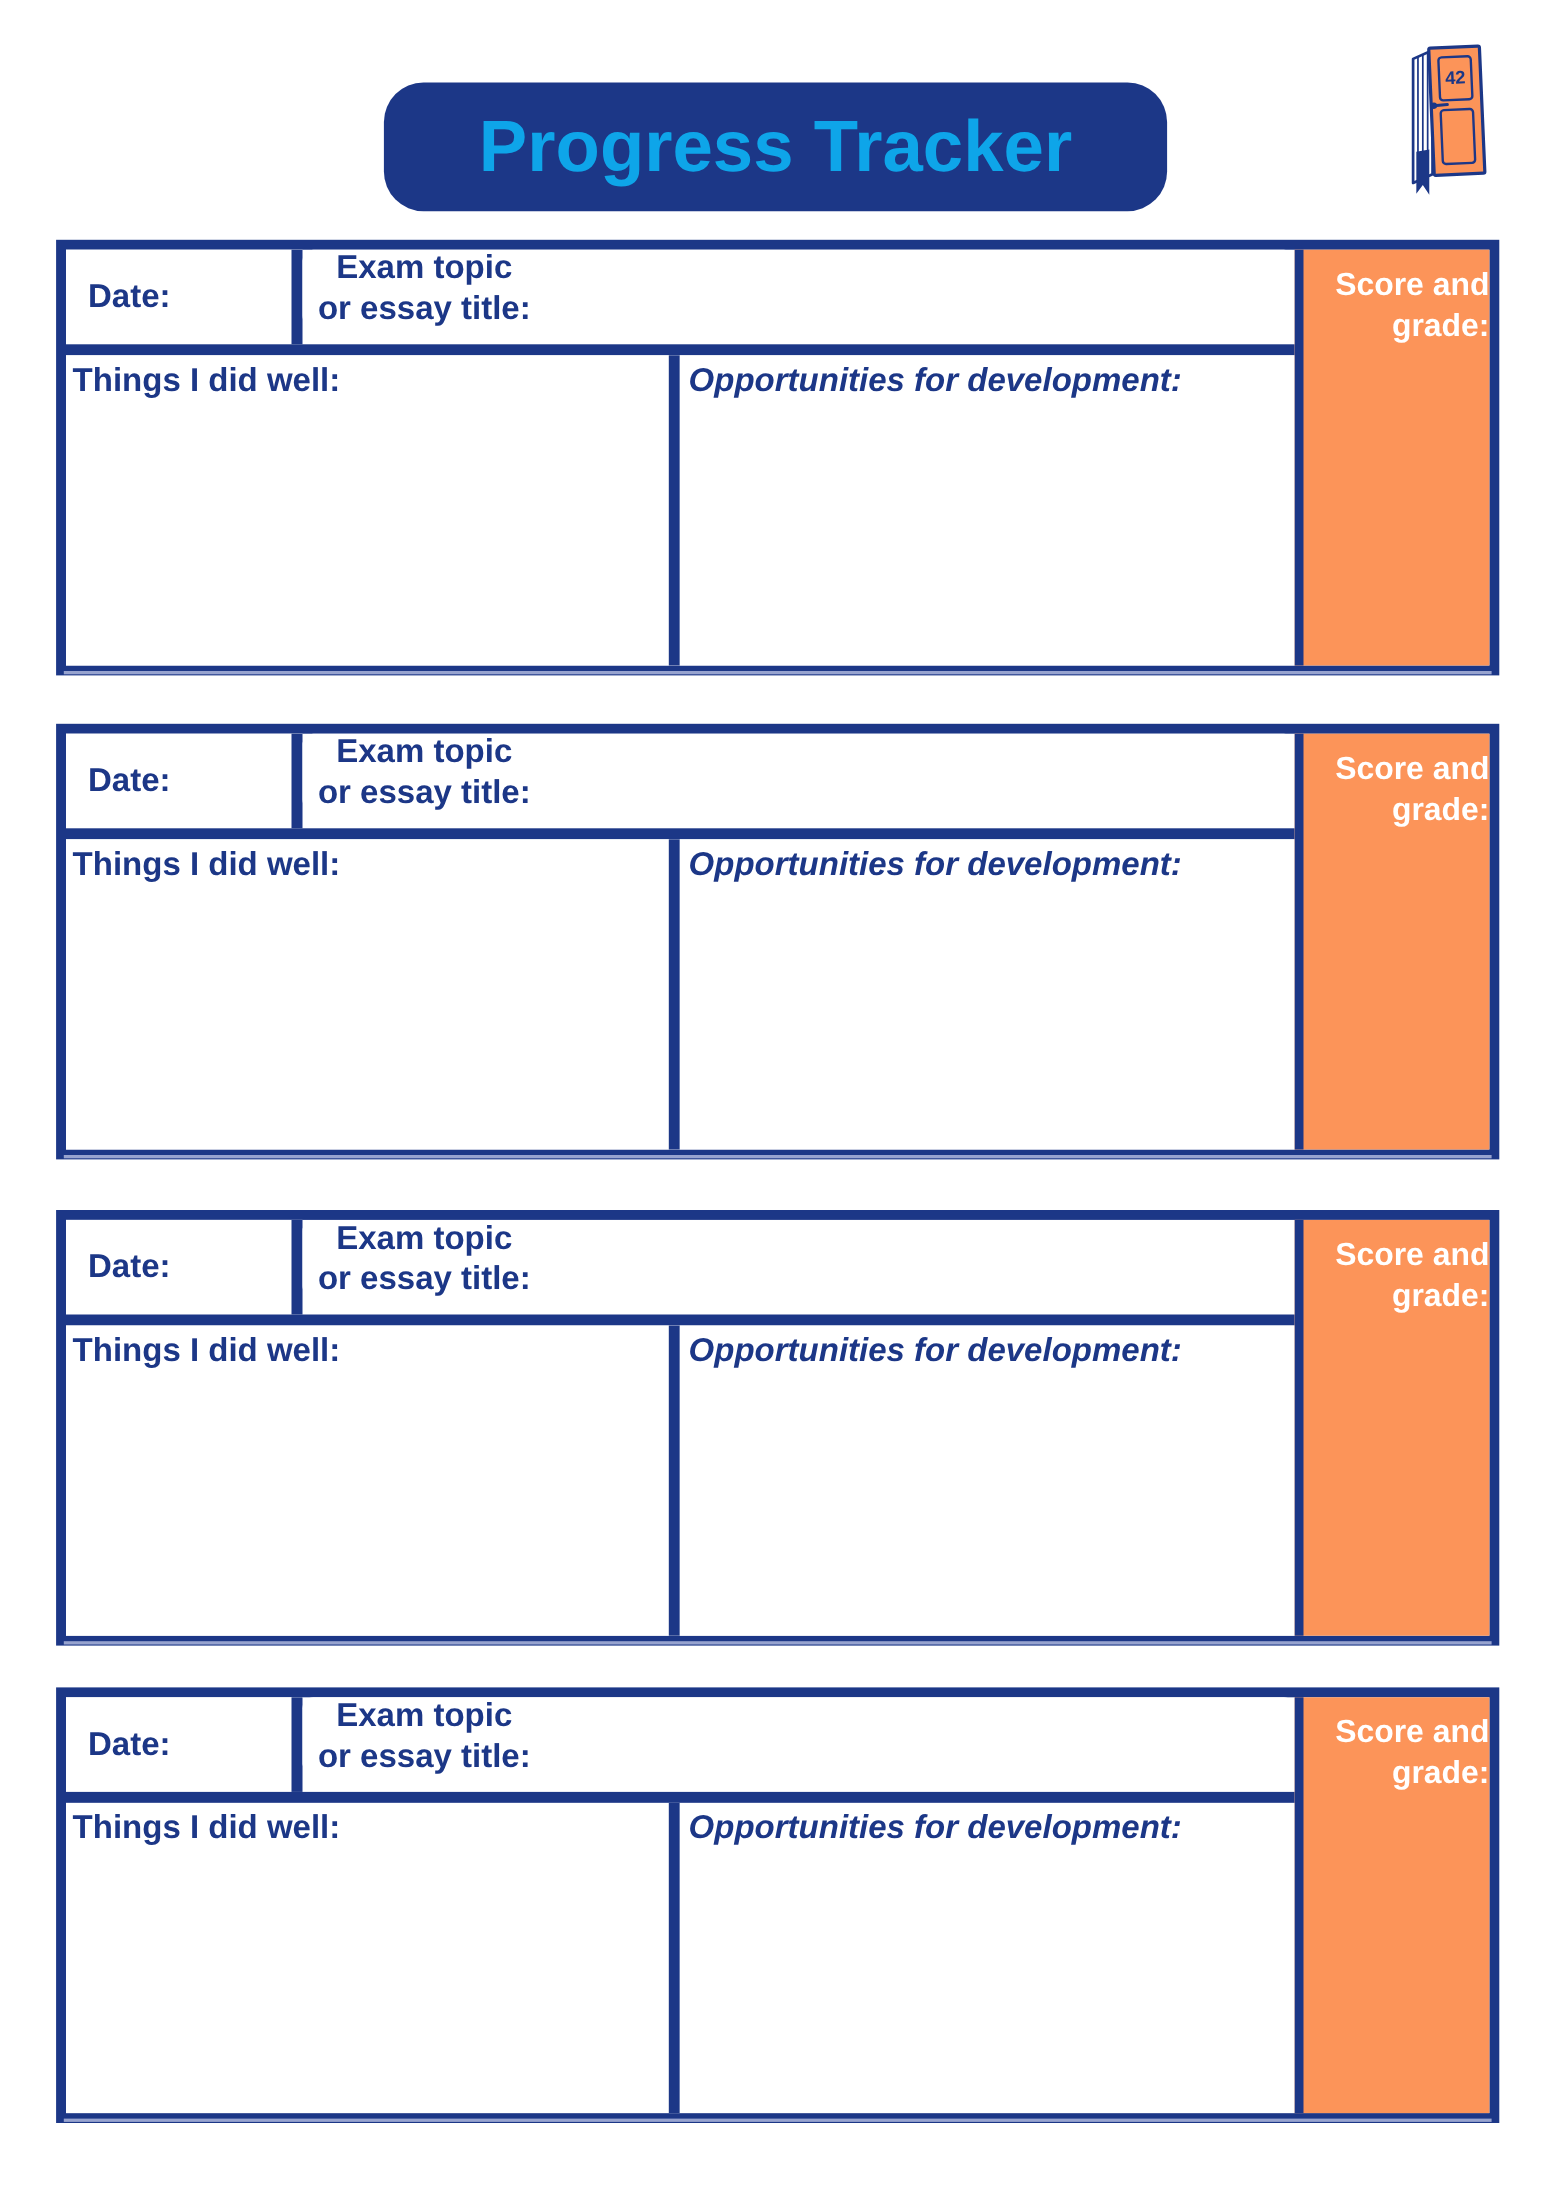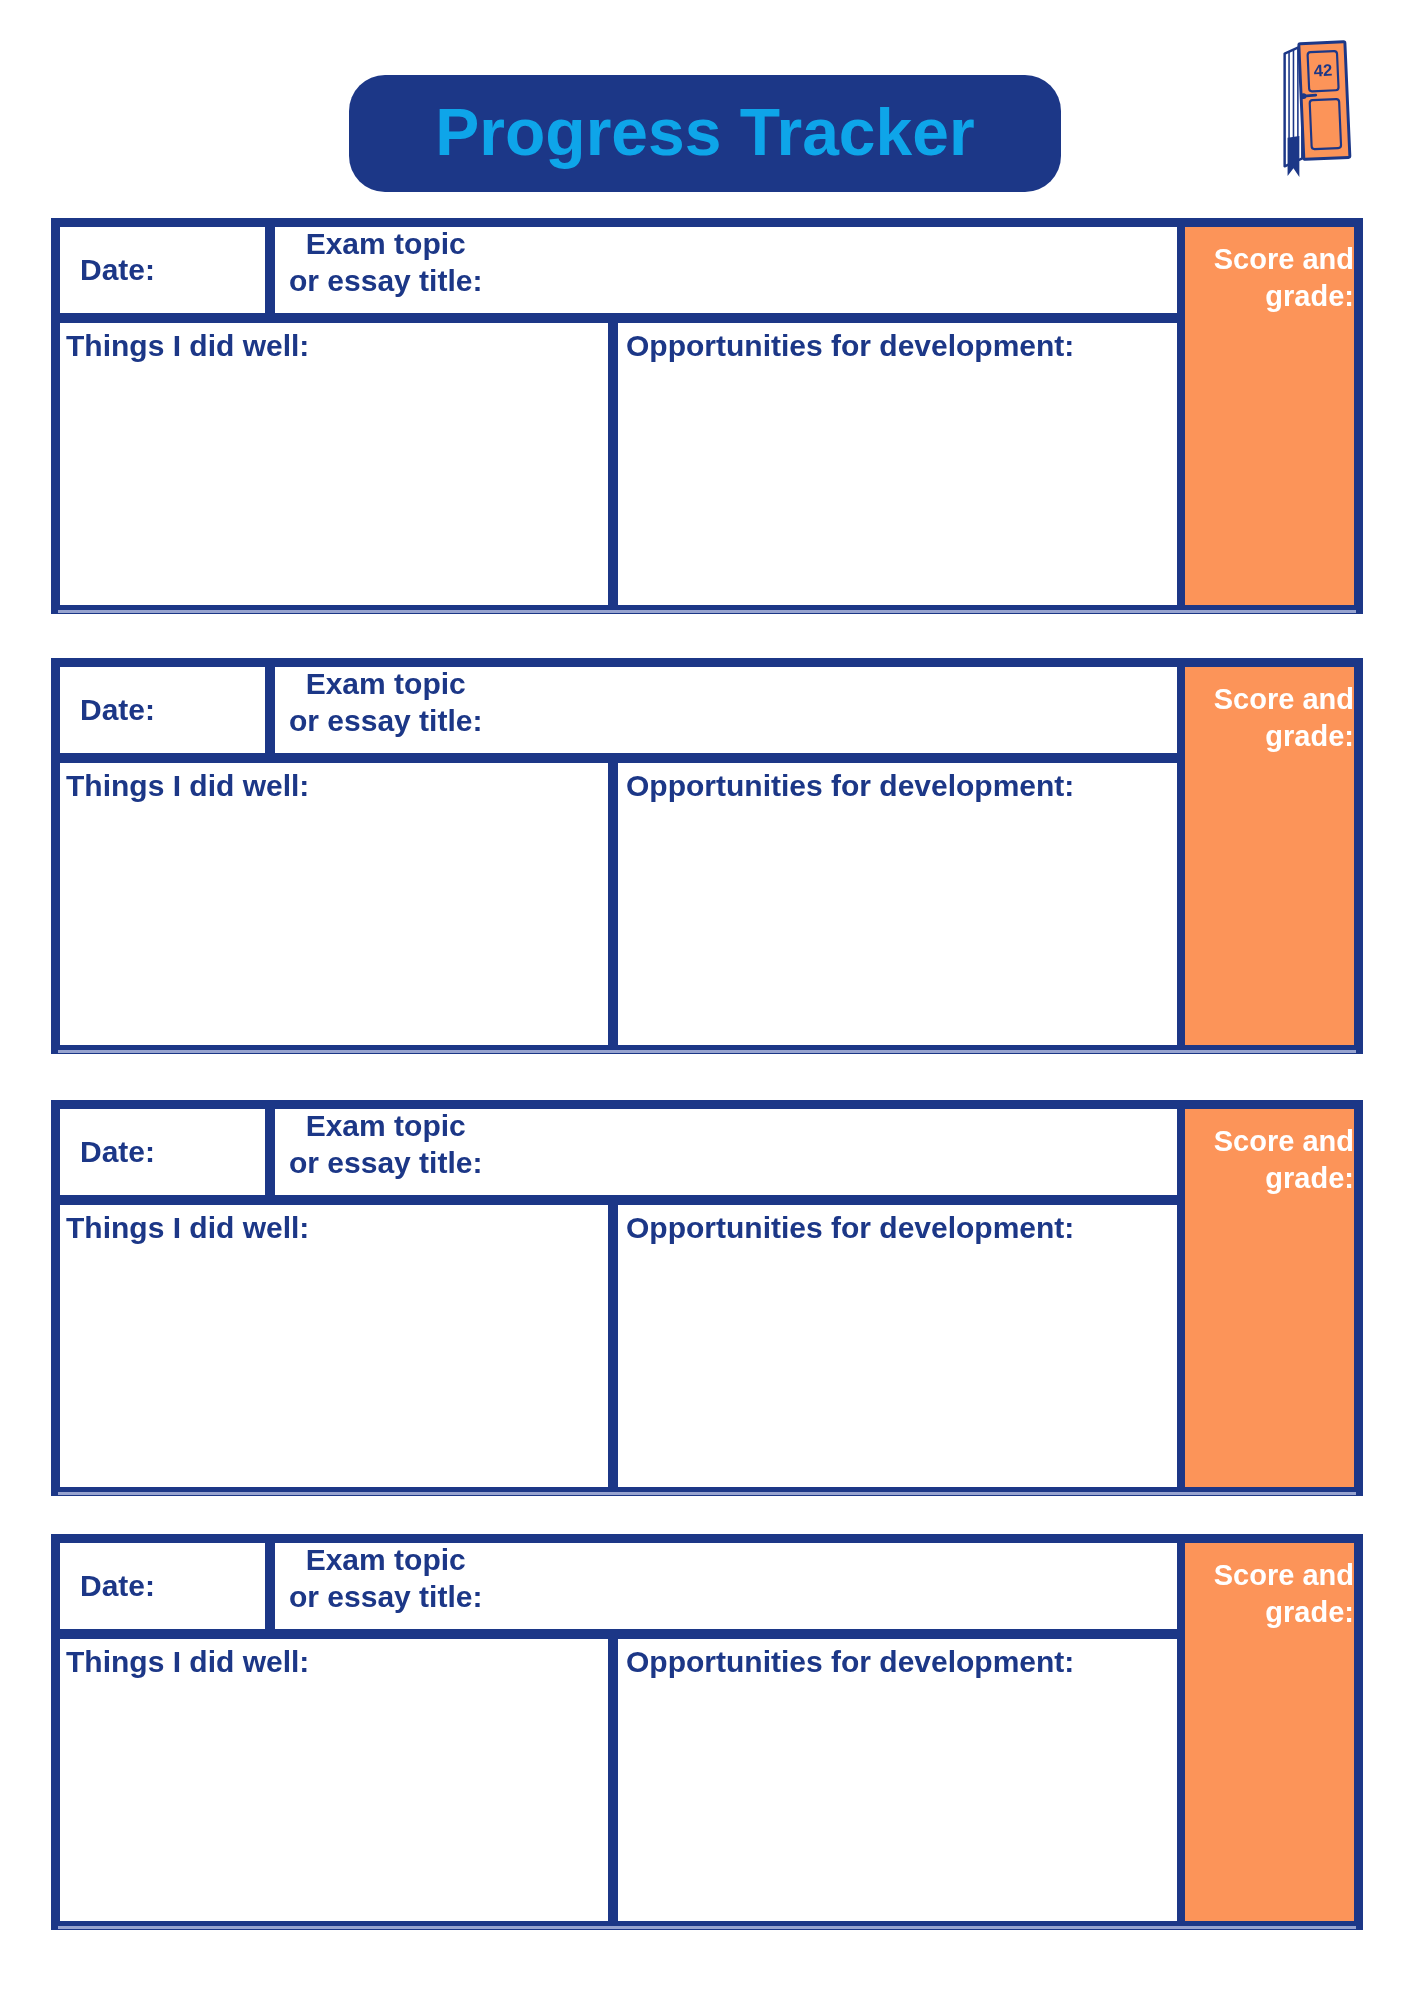--- a/index.html
+++ b/index.html
@@ -91,20 +91,21 @@
   .cell-well {
     left: 0; top: 96px;
     width: 558px; height: 282px;
     border-right: 10px solid var(--navy);
     padding: 6px 8px 10px 6px;
   }
   .cell-opp {
     left: 558px; top: 96px;
     width: 559px; height: 282px;
     padding: 6px 8px 0 8px;
+    font-style: italic;
   }
   .score-col {
     position: absolute;
     right: 0; top: 0;
     width: 177px; height: 378px;
     background: var(--orange);
     border-left: 8px solid var(--navy);
     text-align: right;
     padding-top: 14px;
   }

